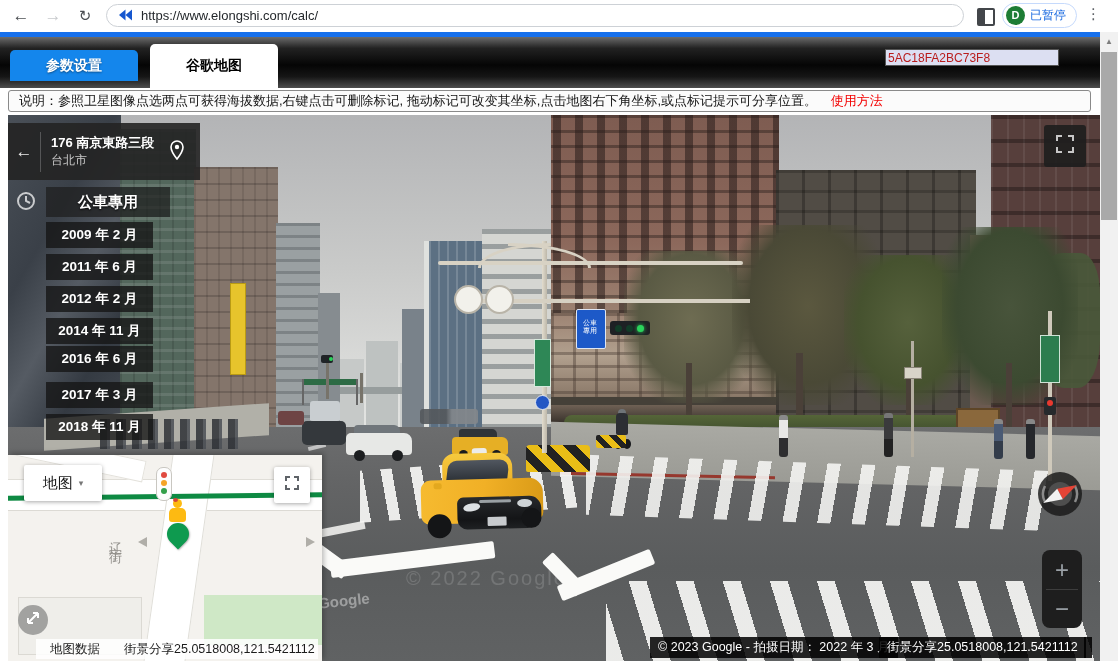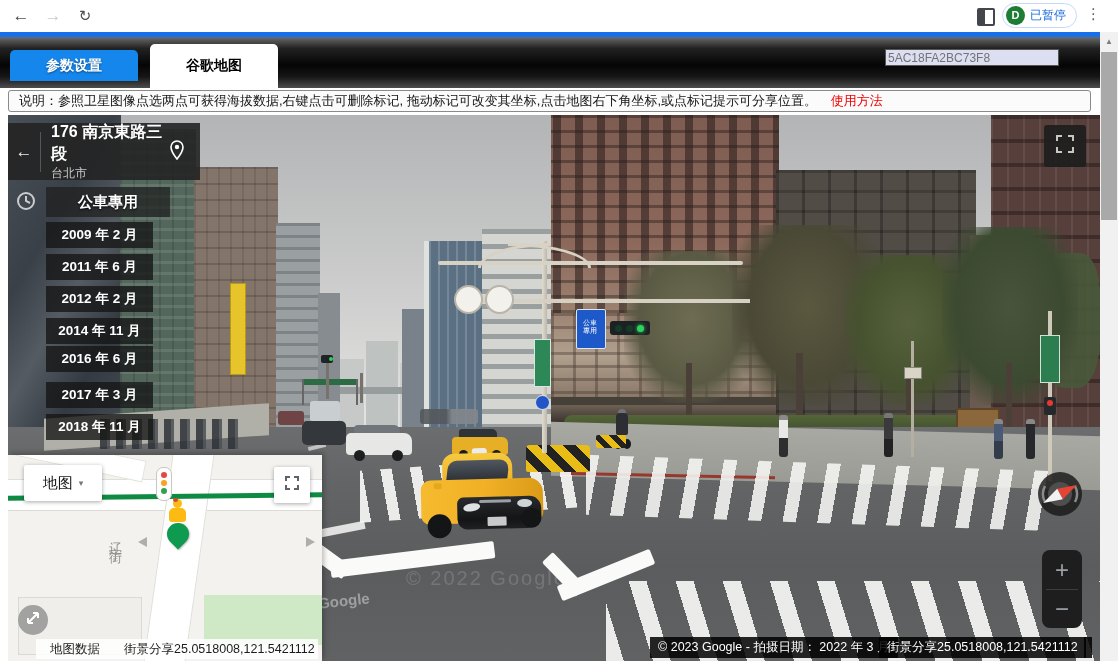--- a/index.html
+++ b/index.html
@@ -24,37 +24,37 @@
   .menu{position:absolute;left:1086px;top:5px;font-size:15px;color:#5f6368;width:14px;text-align:center;cursor:pointer}
   .bluebar{position:absolute;left:0;top:32px;width:1100px;height:5px;background:#1670ec}
   
   .tabbar{position:absolute;left:0;top:37px;width:1100px;height:51px;
           background:linear-gradient(180deg,#6b6b6b 0%,#222 22%,#050505 55%,#161616 78%,#4d4d4d 100%)}
   .tab{position:absolute;top:13px;width:128px;height:31px;background:#1486ec;border-radius:5px 5px 0 0;
        color:#fff;font-size:14px;font-weight:bold;text-align:center;line-height:31px;
        text-shadow:0 1px 2px rgba(0,0,0,.45);cursor:pointer}
   .tab.active{top:7px;height:44px;background:#fff;color:#000;line-height:42px;text-shadow:none}
   .codebox{position:absolute;left:885px;top:12px;width:168px;height:15px;background:#dcdff2;
-           border:1px solid #555;font-size:12px;color:#737373;padding:0 2px;
+           border:1px solid #555;font-size:12px;color:#b91c1c;padding:0 2px;
            font-family:"Liberation Sans","DejaVu Sans",sans-serif}
   
   .note{position:absolute;left:8px;top:90px;width:1071px;height:20px;background:#fbfbfb;border:1px solid #8a8a8a;
         border-radius:3px;font-size:13px;line-height:20px;color:#141414;padding-left:10px;white-space:nowrap}
   .uselink{color:#f30000;margin-left:10px;cursor:pointer}
   
   .map{position:absolute;left:8px;top:115px;width:1092px;height:546px;overflow:hidden;background:#cfd0d0}
   .sc{position:absolute;inset:0;cursor:grab}
   .sc div{position:absolute}
   
   .addr{position:absolute;left:0;top:8px;width:192px;height:57px;background:rgba(36,36,36,.9);
         display:flex;align-items:center;color:#fff;z-index:30}
   .addr-back{width:32px;text-align:center;font-size:17px;color:#eaeaea;cursor:pointer}
   .addr-sep{width:1px;height:40px;background:rgba(255,255,255,.22)}
   .addr-txt{flex:1;padding-left:10px}
-  .addr-t1{font-size:16px;font-weight:bold;line-height:1.4}
+  .addr-t1{font-size:13px;font-weight:bold;line-height:1.4}
   .addr-t2{font-size:12px;color:#c9c9c9}
   .addr-pin{width:30px;cursor:pointer}
   .tl-clock{position:absolute;left:8px;top:76px;opacity:.8;z-index:30}
   .tl-head{position:absolute;left:38px;top:72px;width:124px;height:30px;background:rgba(28,28,28,.7);color:#fff;
            font-size:15px;font-weight:bold;text-align:center;line-height:30px;z-index:30;text-shadow:0 1px 2px #000}
   .tl-item{position:absolute;left:38px;width:107px;height:26px;background:rgba(20,20,20,.78);color:#fff;
            font-size:13.5px;font-weight:bold;text-align:center;line-height:26px;cursor:pointer;z-index:30}
   .fsbtn{position:absolute;left:1036px;top:10px;width:42px;height:42px;background:rgba(30,30,30,.92);
          border-radius:3px;display:flex;align-items:center;justify-content:center;cursor:pointer;z-index:30}
   .compass{position:absolute;left:1029px;top:356px;width:46px;height:46px;cursor:pointer;z-index:30}
@@ -87,20 +87,29 @@
 </style>
 </head>
 <body>
 
 <div class="screen">
 
   <div class="chrome">
     <div class="navbtn" style="left:8px">←</div>
     <div class="navbtn nav-fwd" style="left:40px">→</div>
     <div class="navbtn" style="left:72px;font-size:15px">↻</div>
+    <div class="urlbar">
+      <span>
+        <svg width="13" height="12" viewBox="0 0 14 12">
+            <polygon points="7,0 0,6 7,12" fill="#1657cf"></polygon>
+            <polygon points="14,0 7,6 14,12" fill="#1657cf"></polygon>
+          </svg>
+      </span>
+      <span class="urltext">https://www.elongshi.com/calc/</span>
+    </div>
     <div class="tabpv"></div>
     <div class="profile">
       <span class="avatar">D</span>
       <span class="ptext">已暂停</span>
     </div>
     <div class="menu">⋮</div>
   </div>
 
   <div class="bluebar"></div>
 

